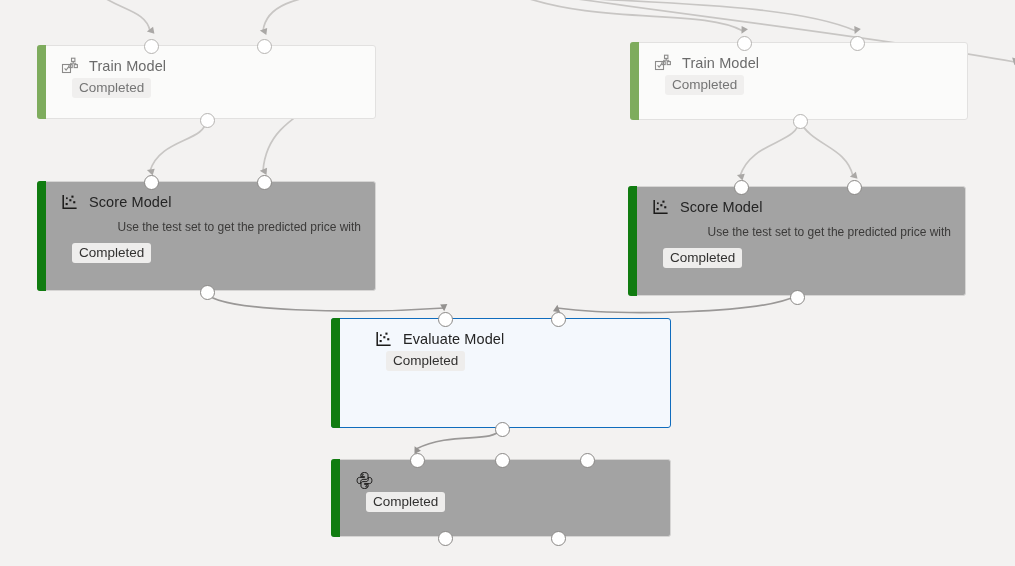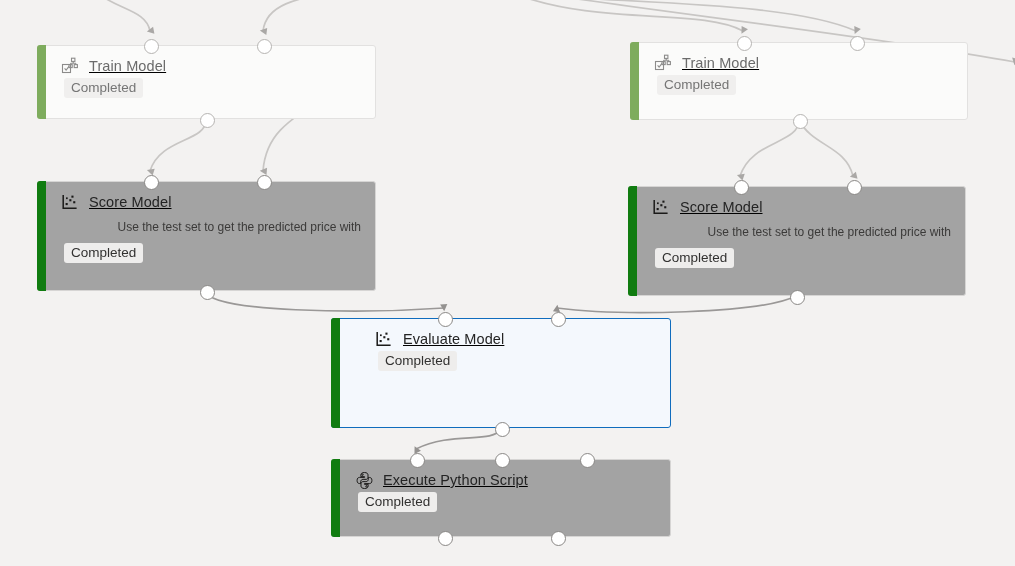--- a/index.html
+++ b/index.html
@@ -57,21 +57,20 @@
   }
   .node .body {
     position: relative;
     padding: 10px 14px 8px 22px;
   }
   .node-head {
     display: flex;
     align-items: center;
     gap: 9px;
     margin-bottom: 2px;
-    text-decoration: underline;
   }
   .node-icon {
     width: 20px;
     height: 20px;
     flex: 0 0 20px;
     display: flex;
     align-items: center;
     justify-content: center;
   }
   .node-title {
@@ -89,21 +88,21 @@
     overflow: hidden;
     text-align: right;
   }
   .node-status {
     display: inline-block;
     font-size: 13.5px;
     color: #323130;
     background: #eeedec;
     border-radius: 3px;
     padding: 2px 7px 3px 7px;
-    margin-left: 4px;
+    margin-left: 12px;
   }
   .faded .node-status {
     color: #757575;
     background: #f0efee;
   }
   .port {
     position: absolute;
     width: 15px;
     height: 15px;
     margin-left: -7.5px;
@@ -243,21 +242,20 @@
       </div>
       <div class="node" style="left: 331px; top: 459px; width: 340px; height: 78px;">
         <div class="accent"></div>
         <div class="body"><div class="node-head">
             <span class="node-icon">
               <svg width="19" height="19" viewBox="0 0 20 20">
                 <path d="M9.9 1.6 C6.9 1.6 6.2 2.9 6.2 4.2 L6.2 6.0 L10.1 6.0 L10.1 6.7 L4.9 6.7 C3.4 6.7 2.2 7.6 2.2 10.0 C2.2 12.3 3.3 13.2 4.8 13.2 L6.0 13.2 L6.0 11.2 C6.0 9.8 7.1 8.8 8.5 8.8 L11.6 8.8 C12.8 8.8 13.7 7.9 13.7 6.7 L13.7 4.2 C13.7 2.9 12.7 1.6 9.9 1.6 Z M7.9 3.0 C8.4 3.0 8.7 3.4 8.7 3.8 C8.7 4.3 8.4 4.6 7.9 4.6 C7.5 4.6 7.1 4.3 7.1 3.8 C7.1 3.4 7.5 3.0 7.9 3.0 Z" fill="none" stroke="#1b1a19" stroke-width="1.05"></path>
                 <path d="M10.1 18.4 C13.1 18.4 13.8 17.1 13.8 15.8 L13.8 14.0 L9.9 14.0 L9.9 13.3 L15.1 13.3 C16.6 13.3 17.8 12.4 17.8 10.0 C17.8 7.7 16.7 6.8 15.2 6.8 L14.0 6.8 L14.0 8.8 C14.0 10.2 12.9 11.2 11.5 11.2 L8.4 11.2 C7.2 11.2 6.3 12.1 6.3 13.3 L6.3 15.8 C6.3 17.1 7.3 18.4 10.1 18.4 Z M12.1 17.0 C11.6 17.0 11.3 16.6 11.3 16.2 C11.3 15.7 11.6 15.4 12.1 15.4 C12.5 15.4 12.9 15.7 12.9 16.2 C12.9 16.6 12.5 17.0 12.1 17.0 Z" fill="none" stroke="#1b1a19" stroke-width="1.05"></path>
               </svg>
             </span>
-            <span class="node-title">Execute Python Script</span>
           </div><span class="node-status">Completed</span></div>
         <div class="port" style="left: 85px; top: 0px;"></div>
         <div class="port" style="left: 170px; top: 0px;"></div>
         <div class="port" style="left: 255px; top: 0px;"></div>
         <div class="port" style="left: 113px; top: 78px;"></div>
         <div class="port" style="left: 226px; top: 78px;"></div>
       </div>
     </div>
 </div>
 

